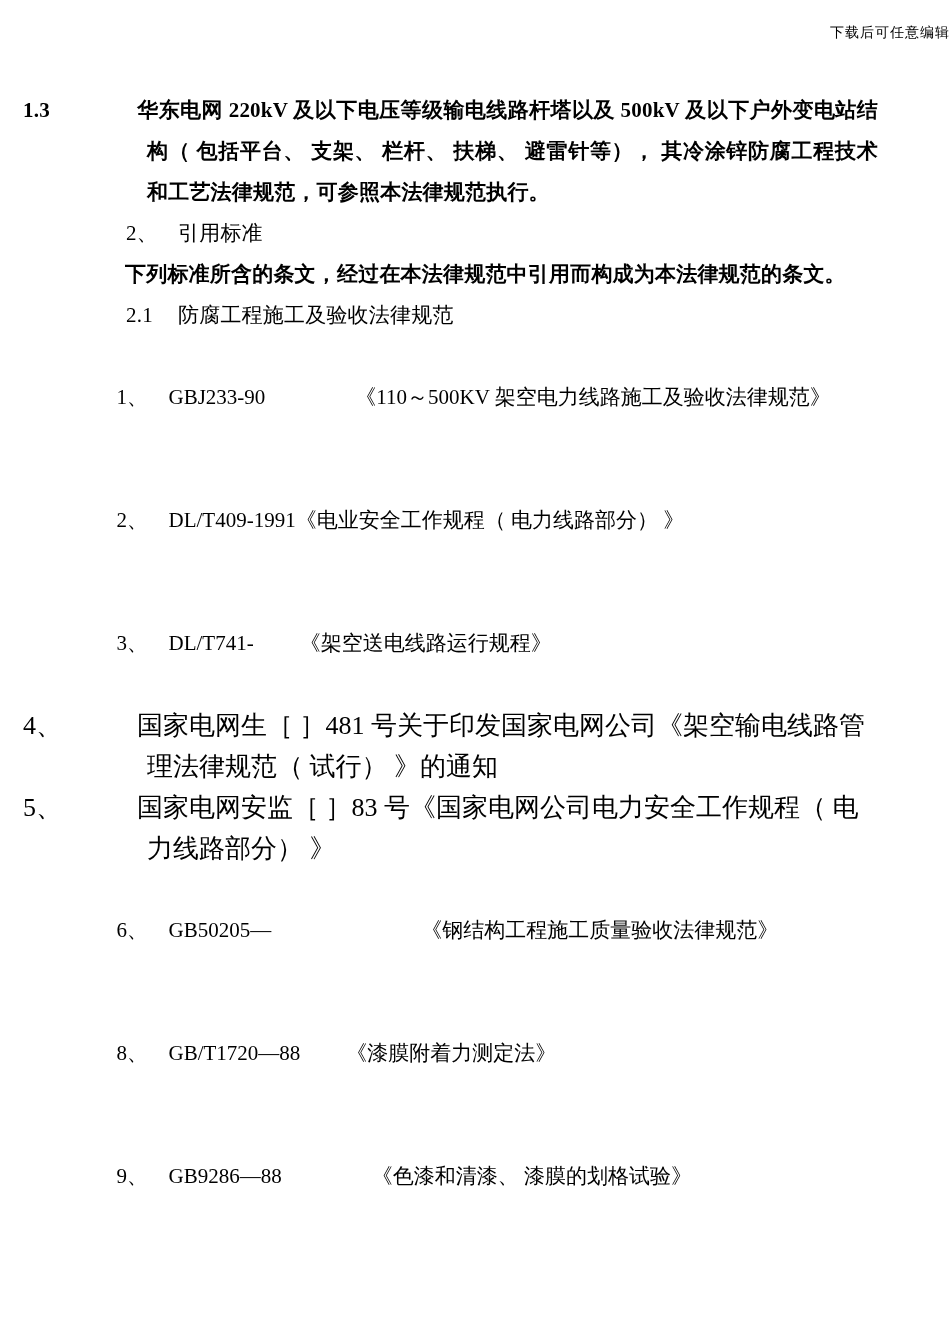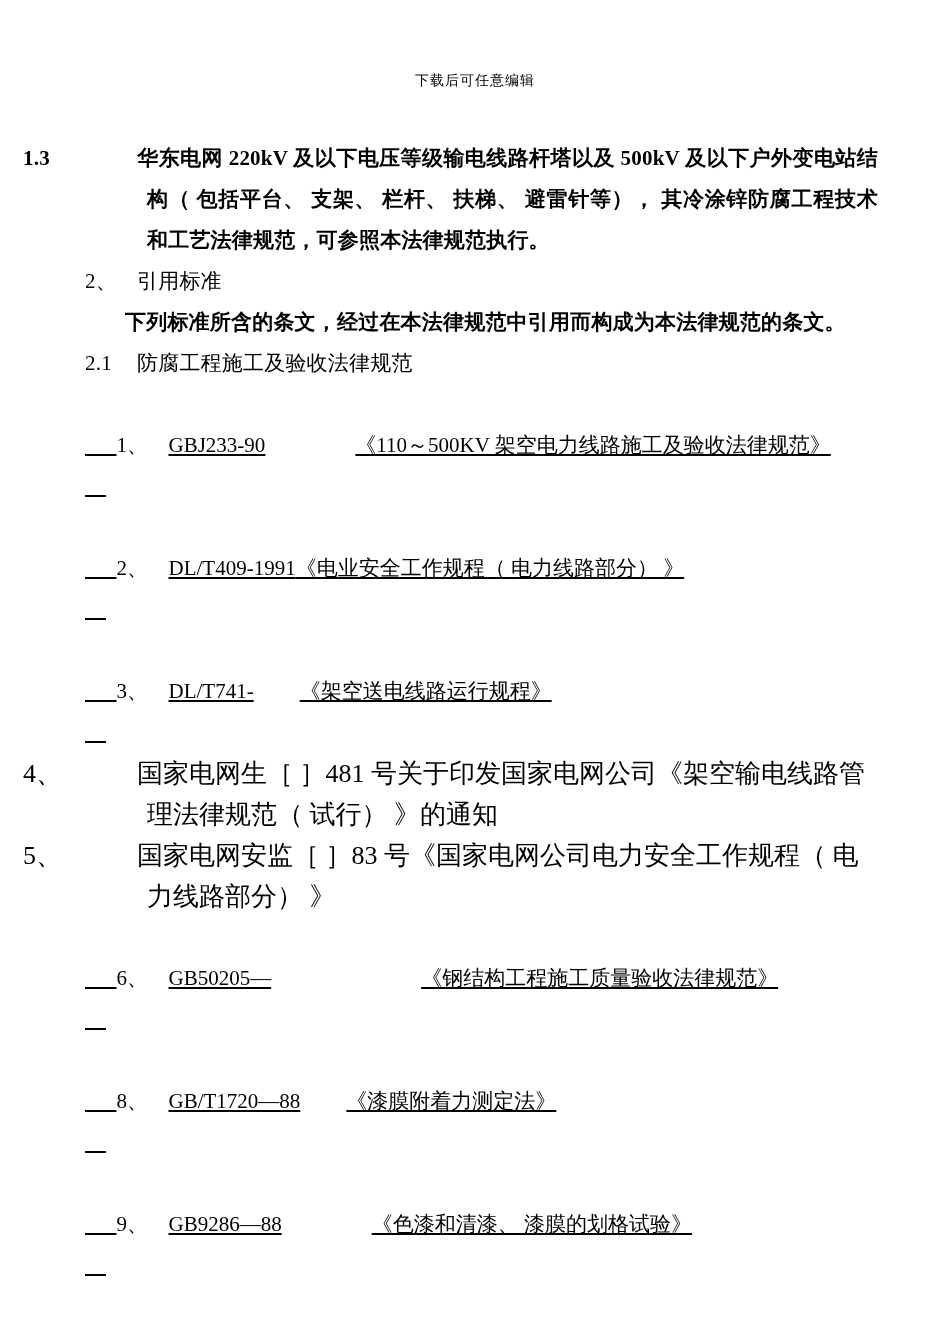--- a/index.html
+++ b/index.html
@@ -16,24 +16,24 @@
     overflow: hidden;
   }
   .page {
     width: 950px;
     height: 1344px;
     box-sizing: border-box;
     padding: 0;
     position: relative;
   }
   .header-note {
-    text-align: center;
+    text-align: right;
     font-size: 14px;
     color: #000;
-    margin-top: 72px;
+    margin-top: 24px;
     font-family: "Liberation Serif", "DejaVu Serif", serif;
     letter-spacing: 1px;
   }
   .content {
     margin-top: 48px;
     padding-left: 85px;
     padding-right: 72px;
   }
   .para {
     font-size: 21px;
@@ -47,38 +47,38 @@
     padding-left: 62px;
     text-indent: -62px;
     font-weight: bold;
   }
   .p-indent {
     text-indent: 40px;
     font-weight: bold;
   }
   .p-plain {
     text-indent: 0;
+    margin-left: 41px;
   }
   .num-col {
     display: inline-block;
     min-width: 52px;
   }
   .spacer-wide {
     display: inline-block;
     width: 90px;
   }
   .spacer-mid {
     display: inline-block;
     width: 46px;
   }
   .list-line {
     font-size: 21px;
     line-height: 41px;
     white-space: pre;
-    text-decoration: underline;
   }
   .list-line-wrap {
     font-size: 26px;
     line-height: 41px;
     padding-left: 62px;
     text-indent: -62px;
   }
 </style>
 </head>
 <body>

